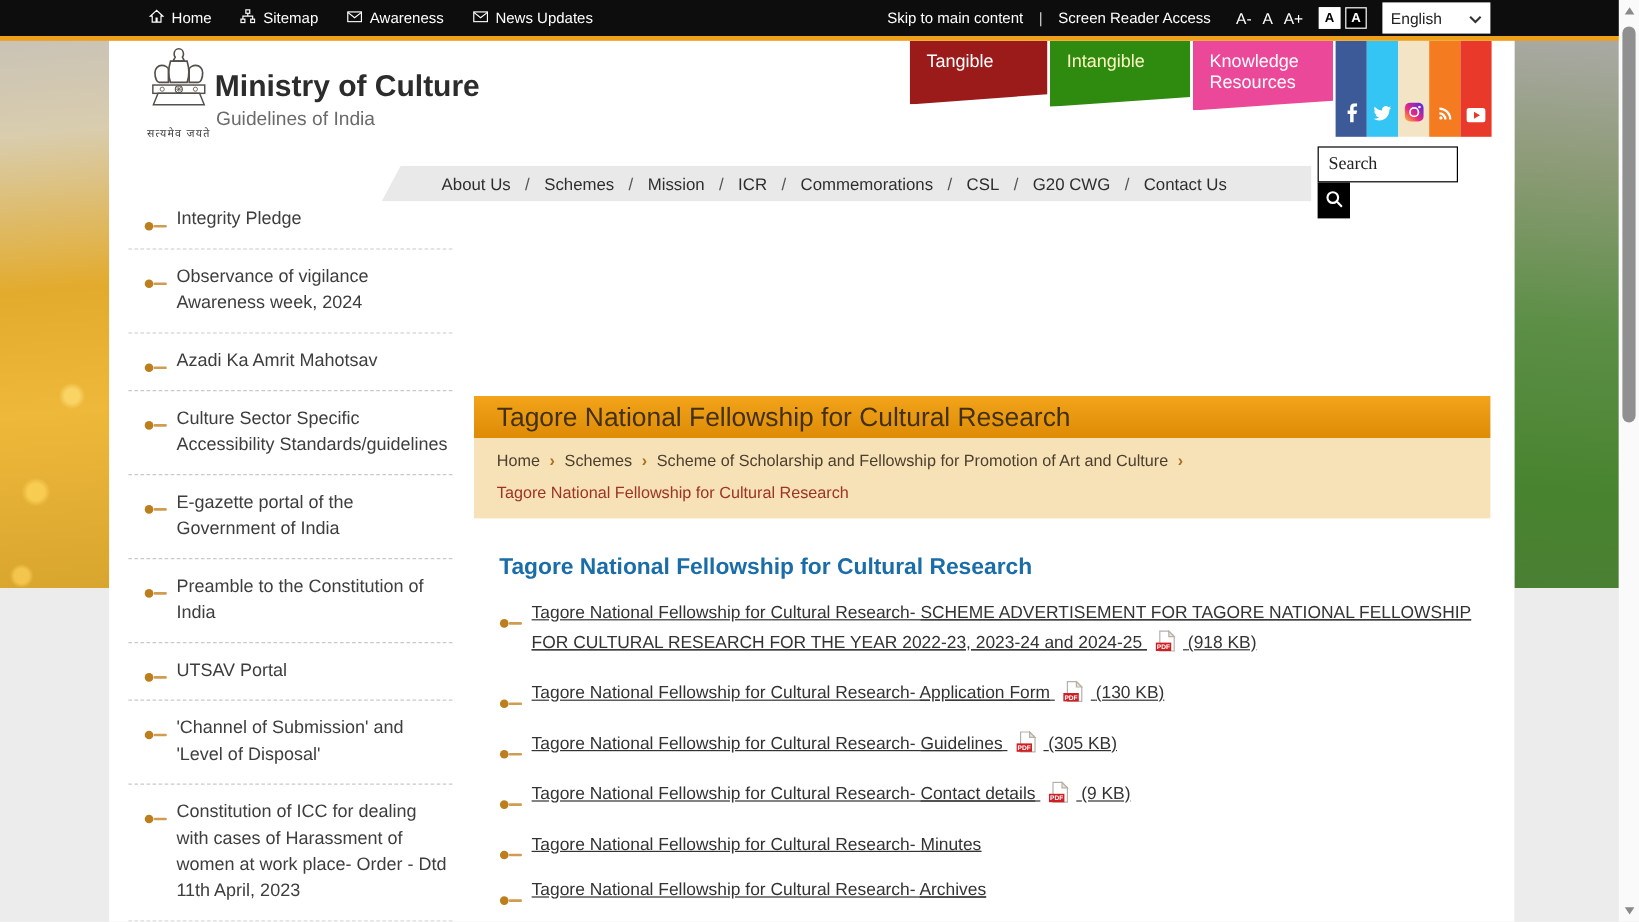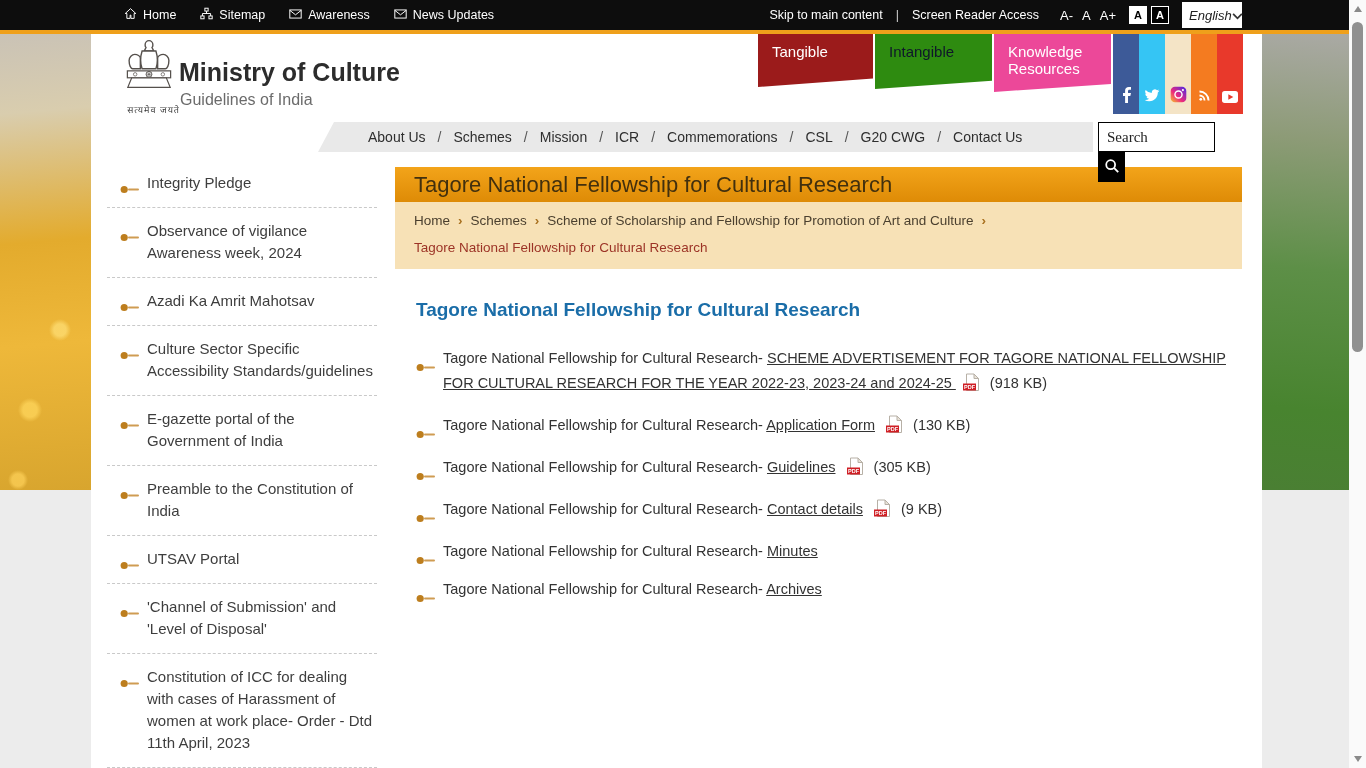--- a/index.html
+++ b/index.html
@@ -22,82 +22,82 @@
     display:flex; align-items:center; padding:0 124px; font-size:12.5px; color:#fff; z-index:6; }
   .topbar-left { display:flex; align-items:center; gap:24px; }
   .tb-item { display:flex; align-items:center; gap:6px; cursor:pointer; white-space:nowrap; }
   .topbar-right { margin-left:auto; display:flex; align-items:center; gap:13px; }
   .tb-divider { color:#cfcfcf; }
   .font-ctl { cursor:pointer; font-size:13px; }
   .contrast-box { width:18px; height:18px; display:flex; align-items:center; justify-content:center;
     font-size:11px; font-weight:bold; cursor:pointer; }
   .contrast-box.light { background:#fff; color:#000; border:1px solid #fff; }
   .contrast-box.dark { background:#000; color:#fff; border:1px solid #fff; margin-left:-9px; }
-  .lang-select { width:60px; height:26px; background:#fff; color:#222; display:flex; align-items:center;
-    justify-content:space-between; padding:0 7px; font-size:13px; cursor:pointer;font-style:italic; }
+  .lang-select { width:90px; height:26px; background:#fff; color:#222; display:flex; align-items:center;
+    justify-content:space-between; padding:0 7px; font-size:13px; cursor:pointer; }
 
   .orange-strip { position:absolute; top:30px; left:0; width:1366px; height:4px; background:#efa01b; z-index:5; }
 
   
   .container { position:absolute; left:91px; top:34px; width:1171px; height:734px; background:#fff; overflow:hidden; }
 
   
   .header-row { position:relative; height:88px; background:#fff; }
   .emblem-block { position:absolute; left:27px; top:4px; width:62px; text-align:center; cursor:pointer; }
-  .emblem-caption { font-size:9px; color:#3c3c3c; margin-top:-3px; letter-spacing:1px;text-align:right; }
+  .emblem-caption { font-size:9px; color:#3c3c3c; margin-top:-3px; letter-spacing:1px; }
   .ministry-name { position:absolute; left:88px; top:24px; font-size:25px; font-weight:bold; color:#2c2c2c; }
   .govt-name { position:absolute; left:89px; top:57px; font-size:16px; color:#6b6b6b; }
 
   .ribbon { position:absolute; top:0; font-size:15px; line-height:17px; padding:9px 0 0 14px; color:#fff; cursor:pointer; }
   .ribbon.tangible  { left:667px; width:115px; height:53px; background:#9b1b1b; clip-path:polygon(0 0,100% 0,100% 84%,0 100%); }
-  .ribbon.intangible{ left:784px; width:117px; height:55px; background:#2e8b10; color:#0f172a; clip-path:polygon(0 0,100% 0,100% 85%,0 100%); }
+  .ribbon.intangible{ left:784px; width:117px; height:55px; background:#2e8b10; color:#fef9c3; clip-path:polygon(0 0,100% 0,100% 85%,0 100%); }
   .ribbon.knowledge { left:903px; width:117px; height:58px; background:#ec4899; clip-path:polygon(0 0,100% 0,100% 86%,0 100%); }
 
   .social { position:absolute; left:1022px; top:0; display:flex; height:80px; }
   .stripe { width:26px; display:flex; align-items:flex-end; justify-content:center; padding-bottom:7px; cursor:pointer; }
   .stripe.facebook  { background:#3d5a98; }
   .stripe.twitter   { background:#35c5f4; }
   .stripe.instagram { background:#f4e4c6; }
   .stripe.rss       { background:#f47b20; }
   .stripe.youtube   { background:#e8392b; }
 
   
   .nav-row { position:relative; height:30px; background:#fff; }
-  .nav-band { position:absolute; left:227px; top:0; width:775px; height:30px; background:#e9e9e9;
+  .nav-band { position:absolute; left:227px; top:16px; width:775px; height:30px; background:#e9e9e9;
     clip-path:polygon(16px 0,100% 0,100% 100%,0 100%); display:flex; align-items:center;
     padding-left:38px; font-size:14px; color:#2e2e2e; }
   .nav-item { padding:0 12px; cursor:pointer; white-space:nowrap; }
   .nav-sep { color:#555; }
   .search-wrap { position:absolute; left:1007px; top:0; display:flex;flex-direction:column; }
   .search-input { width:117px; height:30px; border:1.5px solid #000; padding:0 8px; font-size:15px;
     font-family:"Liberation Serif",serif; color:#222; outline:none; }
   .search-input::placeholder { color:#222; }
   .search-btn { width:27px; height:30px; background:#000; border:none; display:flex; align-items:center;
     justify-content:center; cursor:pointer; }
 
   
-  .content-row { display:flex; align-items:flex-start; }
+  .content-row { display:flex; align-items:flex-end; }
 
   .sidebar { width:304px; padding-top:8px; }
   .sidebar ul { list-style:none; }
   .sidebar li { position:relative; margin:0 18px 0 16px; padding:12px 4px 13px 40px;
     border-bottom:1px dashed #c9c9c9; font-size:15px; line-height:22px; color:#3e3e3e; cursor:pointer; }
   .sidebar .bullet { position:absolute; left:13px; top:18px; }
 
   .right-col { flex:1; min-width:0; }
   .title-banner { margin:15px 20px 0 0; height:35px; background:linear-gradient(#f3a41a,#de8b06);
     color:#42300e; font-size:22px; line-height:35px; padding-left:19px; white-space:nowrap; overflow:hidden; }
   .breadcrumb { margin:0 20px 0 0; background:#f7e1b6; padding:11px 19px 14px; font-size:13.5px; color:#4a3f2e; }
   .crumb-link { cursor:pointer; }
   .crumb-sep { color:#a8701f; margin:0 8px; font-weight:bold; }
   .crumb-current { display:block; margin-top:12px; color:#9c3326; }
 
   .main-content { padding:30px 20px 0 21px; }
   .main-heading { font-size:19px; font-weight:bold; color:#1a6da8; }
-  .doc-list { list-style:none; margin-top:25px; }
+  .doc-list { list-style:none; margin-top:15px;text-decoration:underline; }
   .doc-list li { position:relative; padding-left:27px; margin-bottom:13px; font-size:14.5px; line-height:25px; color:#333; }
   .doc-list .bullet { position:absolute; left:0; top:9px; }
   .doc-link { color:#333; text-decoration:underline; cursor:pointer; }
   .pdf-icon { display:inline-block; vertical-align:-4px; margin:0 6px 0 7px; }
   .doc-size { color:#333; }
 
   
   .scrollbar { position:absolute; right:0; top:0; width:17px; height:768px; background:#fafafa; z-index:10; }
   .sb-up { position:absolute; top:6px; left:4.5px; width:0; height:0; border-left:4px solid transparent;
     border-right:4px solid transparent; border-bottom:6px solid #8a8a8a; cursor:pointer; }

